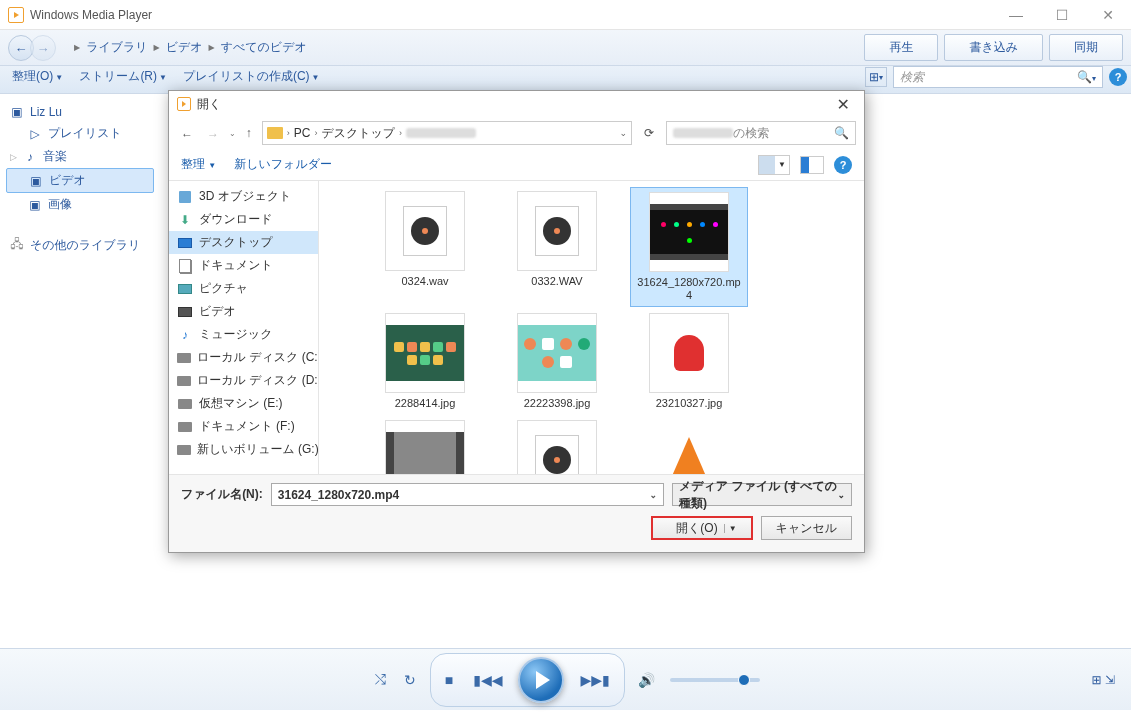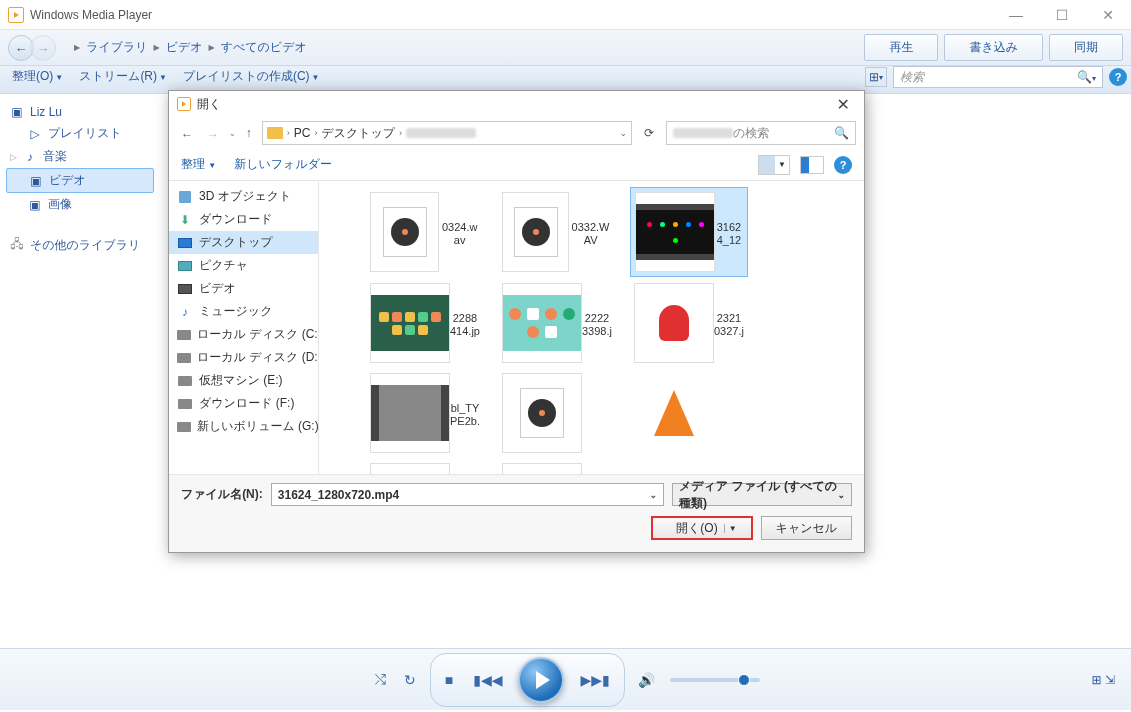--- a/index.html
+++ b/index.html
@@ -84,21 +84,21 @@
 .tree-ic { width:16px; display:flex; justify-content:center; }
 .ic-3d { width:12px; height:12px; background:#68a8d8; border-radius:1px; }
 .ic-dl { color:#4a8; }
 .ic-desk { width:14px; height:10px; background:#2a7dd4; border:1px solid #1a5aa8; }
 .ic-doc { width:12px; height:14px; background:#fff; border:1px solid #888; box-shadow:1px 1px 0 #888; }
 .ic-pic { width:14px; height:10px; background:#5ab; border:1px solid #388; }
 .ic-vid { width:14px; height:10px; background:#555; border:1px solid #333; }
 .ic-mus { color:#2a7dd4; }
 .ic-disk { width:14px; height:10px; background:#888; border-radius:1px; }
 .dlg-files { flex:1; overflow:hidden; padding:6px; display:flex; flex-wrap:wrap; gap:2px 14px; align-content:flex-start; }
-.file-item { width:118px; display:flex; flex-direction:row; align-items:center; padding:4px; cursor:pointer; }
+.file-item { width:118px; display:flex; flex-direction:column; align-items:center; padding:4px; cursor:pointer; }
 .file-item.sel { background:#cce8ff; border:1px solid #7cb8f0; }
 .file-thumb { width:80px; height:80px; display:flex; align-items:center; justify-content:center; border:1px solid #ddd; background:#fff; }
 .file-name { font-size:11px; text-align:center; margin-top:4px; word-break:break-all; line-height:1.2; max-height:26px; overflow:hidden; }
 .thumb-audio { width:44px; height:50px; background:#fff; border:1px solid #ccc; position:relative; display:flex; align-items:center; justify-content:center; }
 .thumb-audio .disc { width:28px; height:28px; border-radius:50%; background:#333; display:flex; align-items:center; justify-content:center; }
 .thumb-audio .disc::after { content:''; width:6px; height:6px; border-radius:50%; background:#e85; }
 .thumb-video-dark { width:78px; height:56px; background:#111; display:flex; align-items:center; justify-content:center; flex-wrap:wrap; gap:8px; padding:10px; border-top:6px solid #444; border-bottom:6px solid #444; }
 .thumb-video-dark span { width:5px; height:5px; border-radius:50%; }
 .thumb-img1 { width:78px; height:56px; background:#2a604a; display:flex; flex-wrap:wrap; padding:4px; gap:3px; align-content:center; justify-content:center; }
 .thumb-img1 span { width:10px; height:10px; background:#f0c04b; border-radius:2px; }
@@ -279,20 +279,26 @@
           <span>ダウンロード</span>
         </div>
       <div class="tree-item sel">
           <span class="tree-ic">
             <div class="ic-desk"></div>
           </span>
           <span>デスクトップ</span>
         </div>
       <div class="tree-item">
           <span class="tree-ic">
+            <div class="ic-doc"></div>
+          </span>
+          <span>ドキュメント</span>
+        </div>
+      <div class="tree-item">
+          <span class="tree-ic">
             <div class="ic-pic"></div>
           </span>
           <span>ピクチャ</span>
         </div>
       <div class="tree-item">
           <span class="tree-ic">
             <div class="ic-vid"></div>
           </span>
           <span>ビデオ</span>
         </div>
@@ -315,21 +321,21 @@
       <div class="tree-item">
           <span class="tree-ic">
             <div class="ic-disk"></div>
           </span>
           <span>仮想マシン (E:)</span>
         </div>
       <div class="tree-item">
           <span class="tree-ic">
             <div class="ic-disk"></div>
           </span>
-          <span>ダウンロード (F:)</span>
+          <span>ドキュメント (F:)</span>
         </div>
       <div class="tree-item">
           <span class="tree-ic">
             <div class="ic-disk"></div>
           </span>
           <span>新しいボリューム (G:)</span>
         </div>
     </div>
     <div class="dlg-files">
       <div class="file-item">

